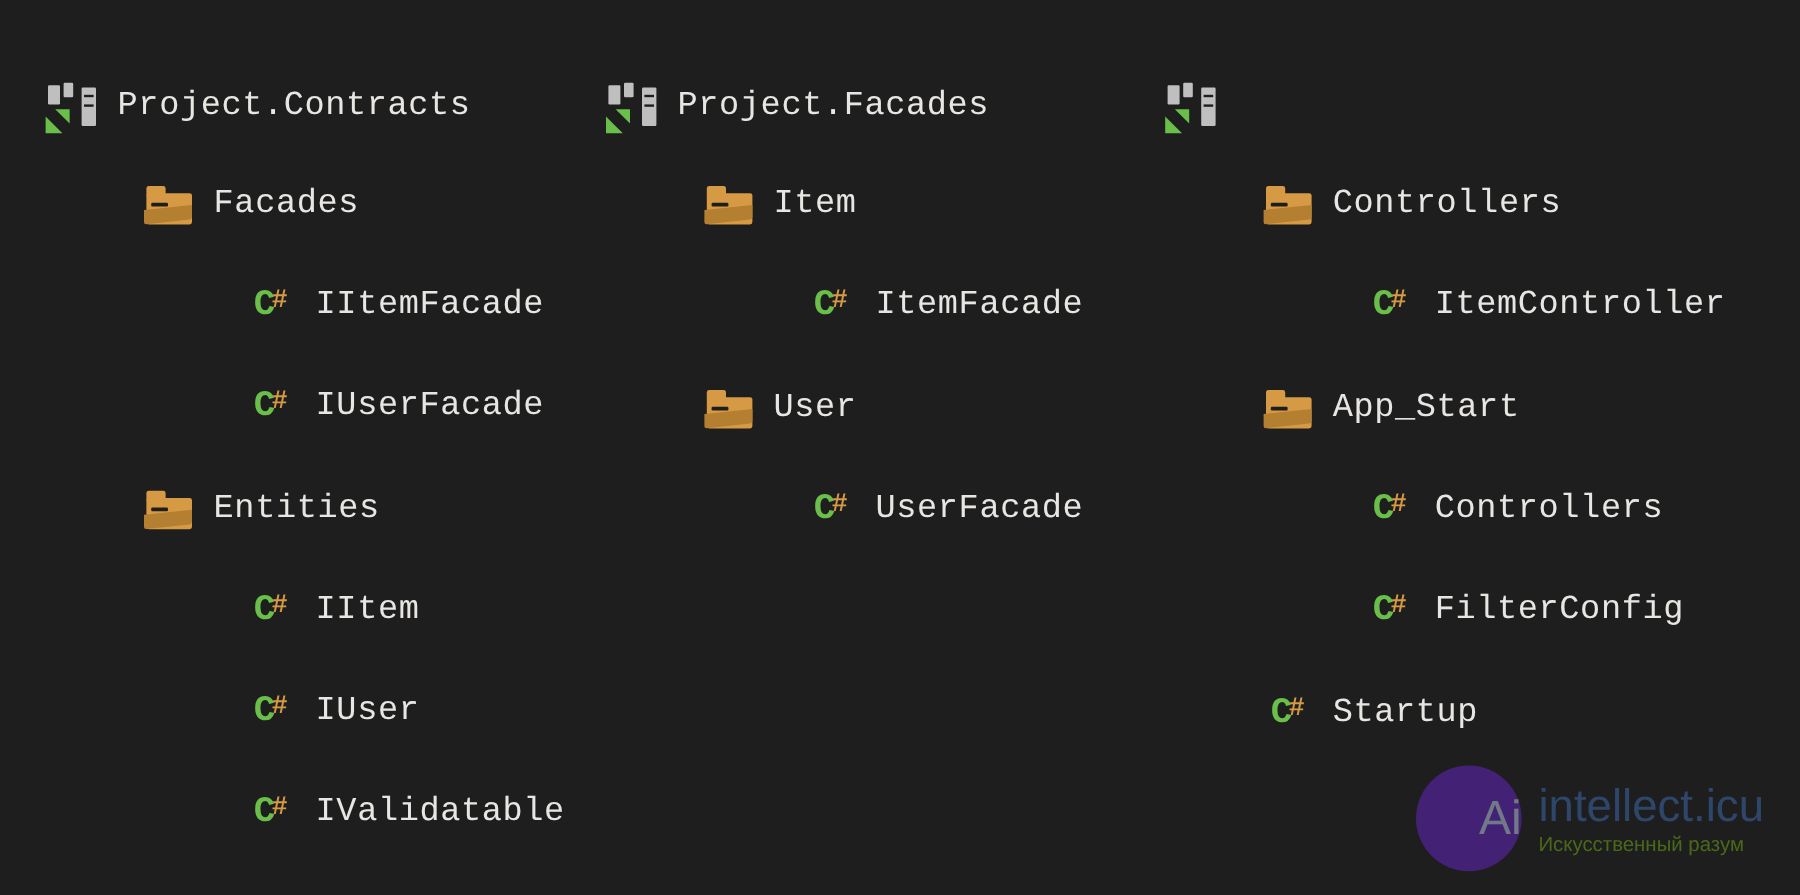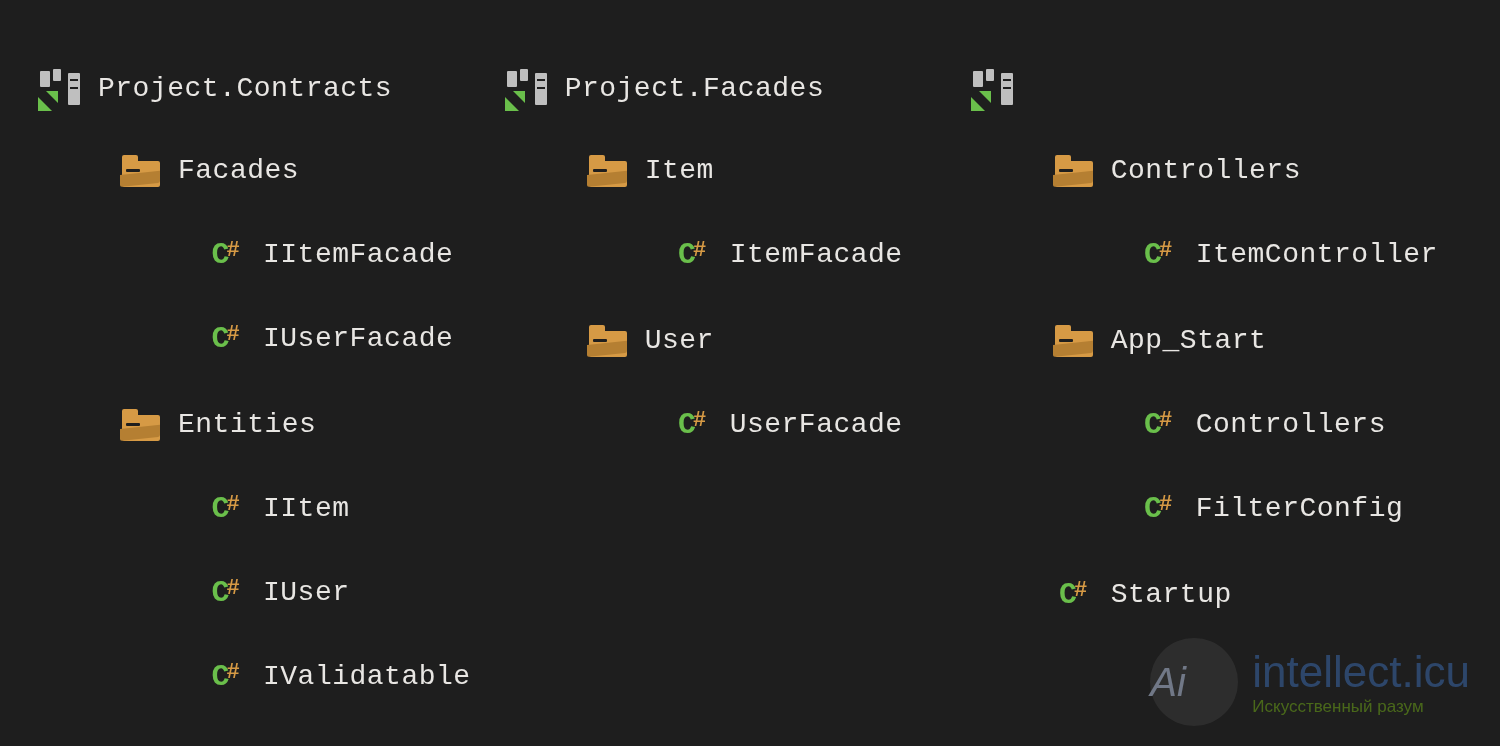--- a/index.html
+++ b/index.html
@@ -151,37 +151,36 @@
       right: 30px;
       bottom: 20px;
       display: flex;
       align-items: center;
       opacity: 0.85;
       pointer-events: none;
     }
     .watermark .badge {
       width: 88px; height: 88px;
       border-radius: 50%;
-      background: #404040;
+      background: #6d28d9;
       display: flex;
       align-items: center;
-      justify-content: flex-start;
+      justify-content: flex-end;
       margin-right: 14px;
       opacity: 0.55;
-      font-style: italic;
     }
     .watermark .badge span{
       color:#cfe0ff; font-size:40px; font-family: "Segoe UI", sans-serif; font-weight:400;
     }
     .watermark .txt {
       display:flex; flex-direction:column; line-height:1;
     }
     .watermark .txt .main {
       font-family: "Segoe UI", Arial, sans-serif;
-      font-size: 44px;
+      font-size: 38px;
       color: #3d6fb5;
       opacity:0.6;
     }
     .watermark .txt .sub {
       font-family: "Segoe UI", Arial, sans-serif;
       font-size: 17px;
       color: #84cc16;
       opacity:0.5;
       margin-top:4px;
     }

